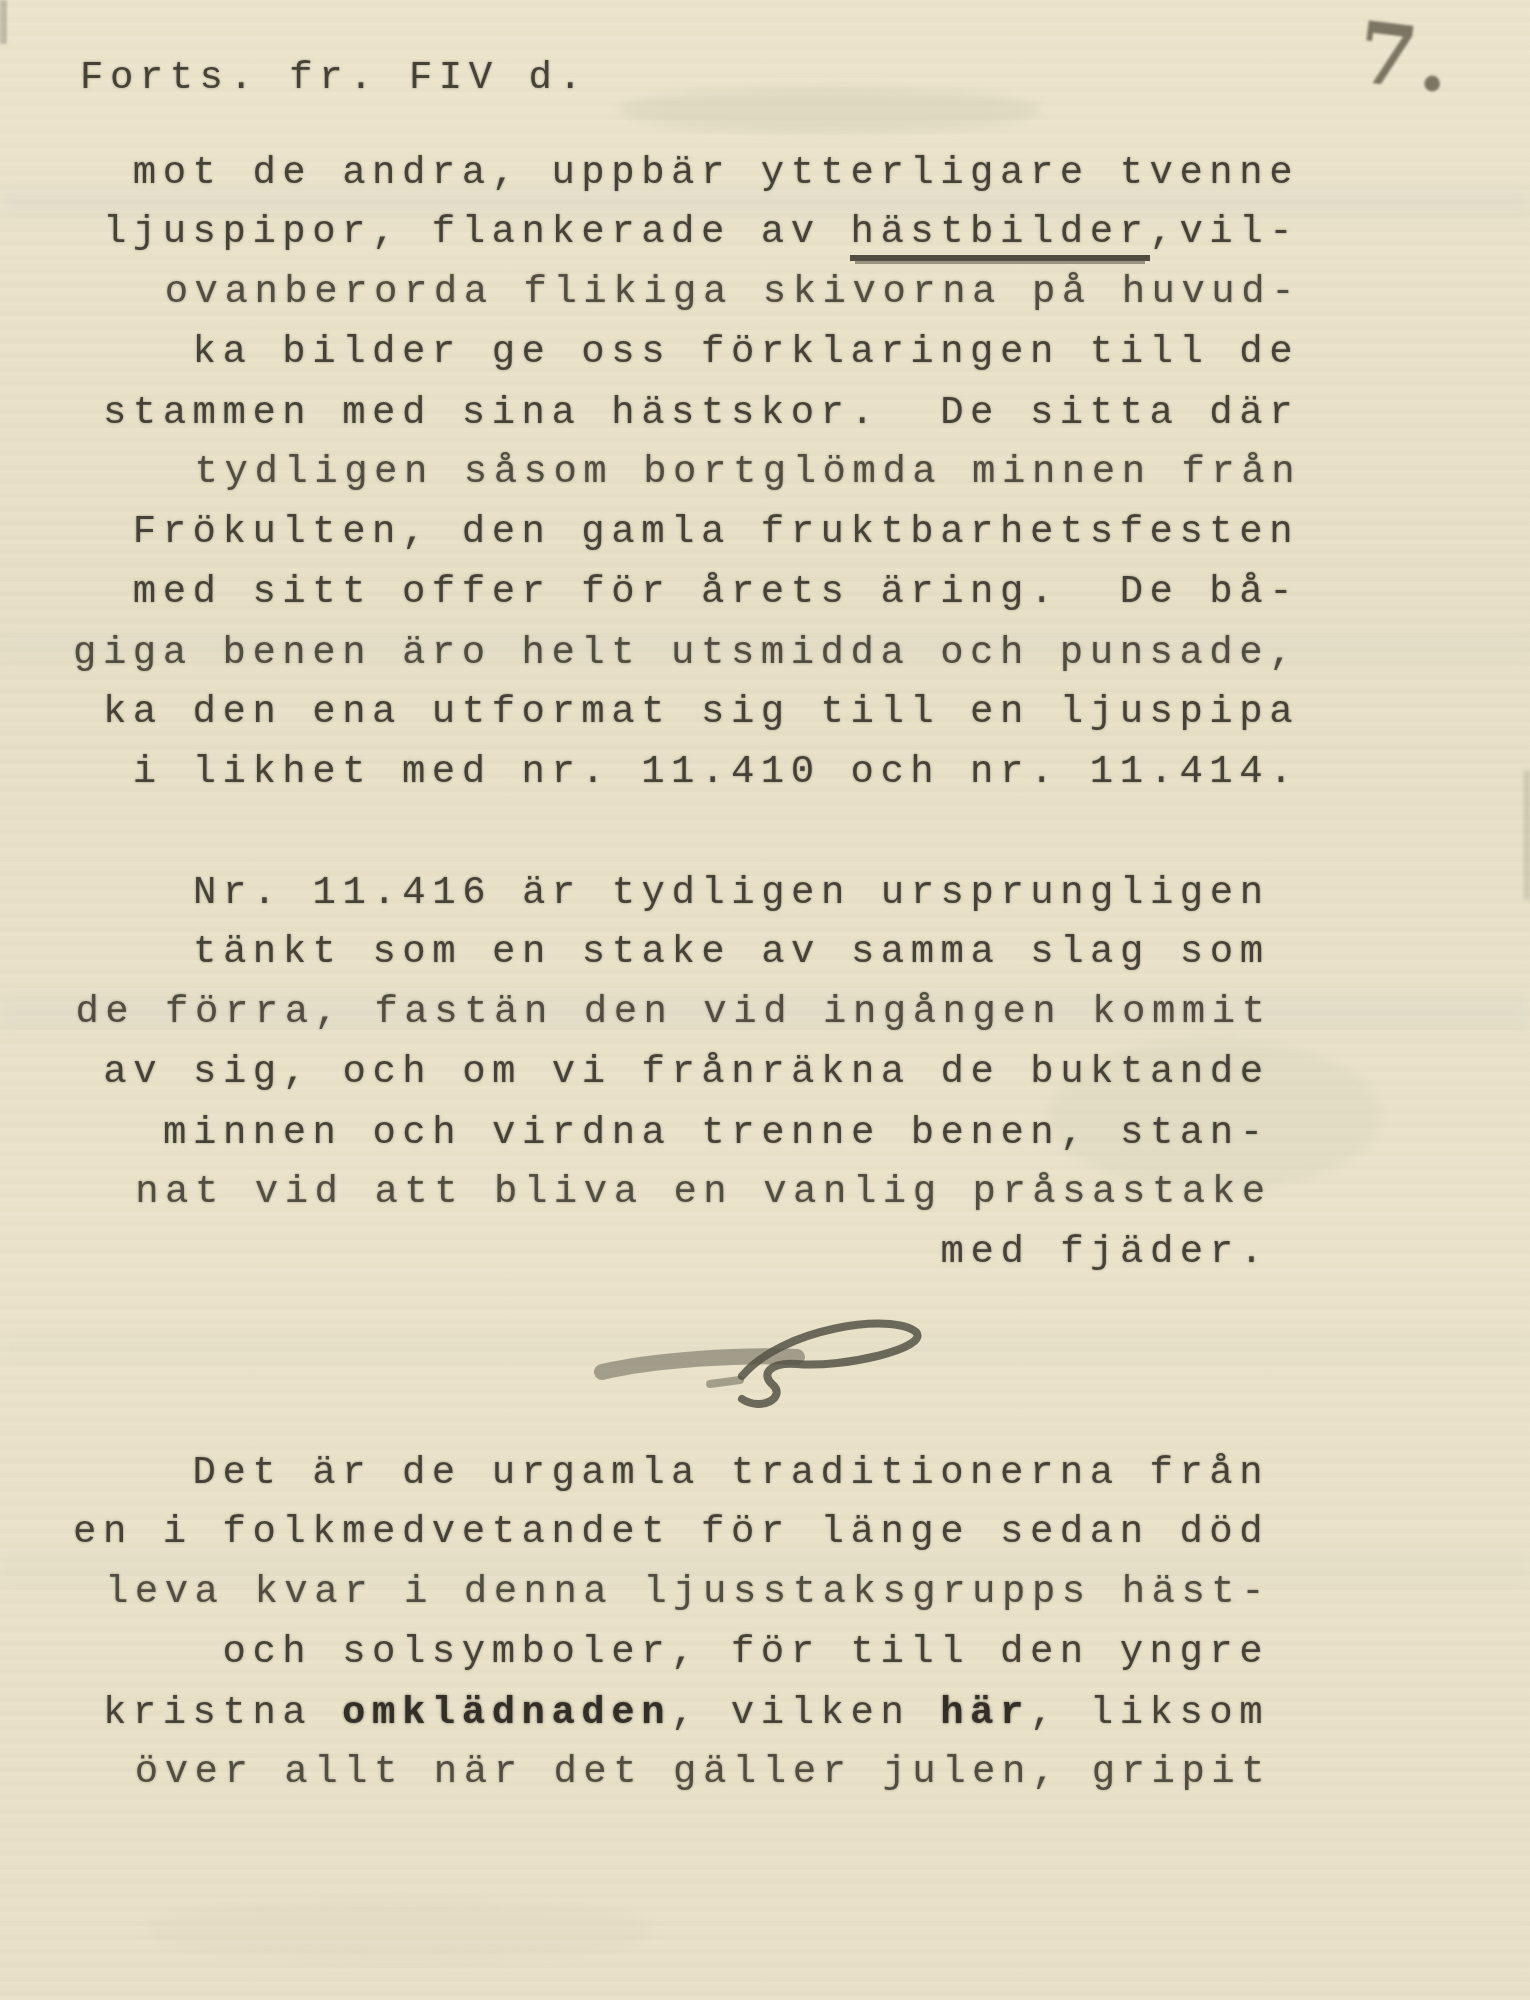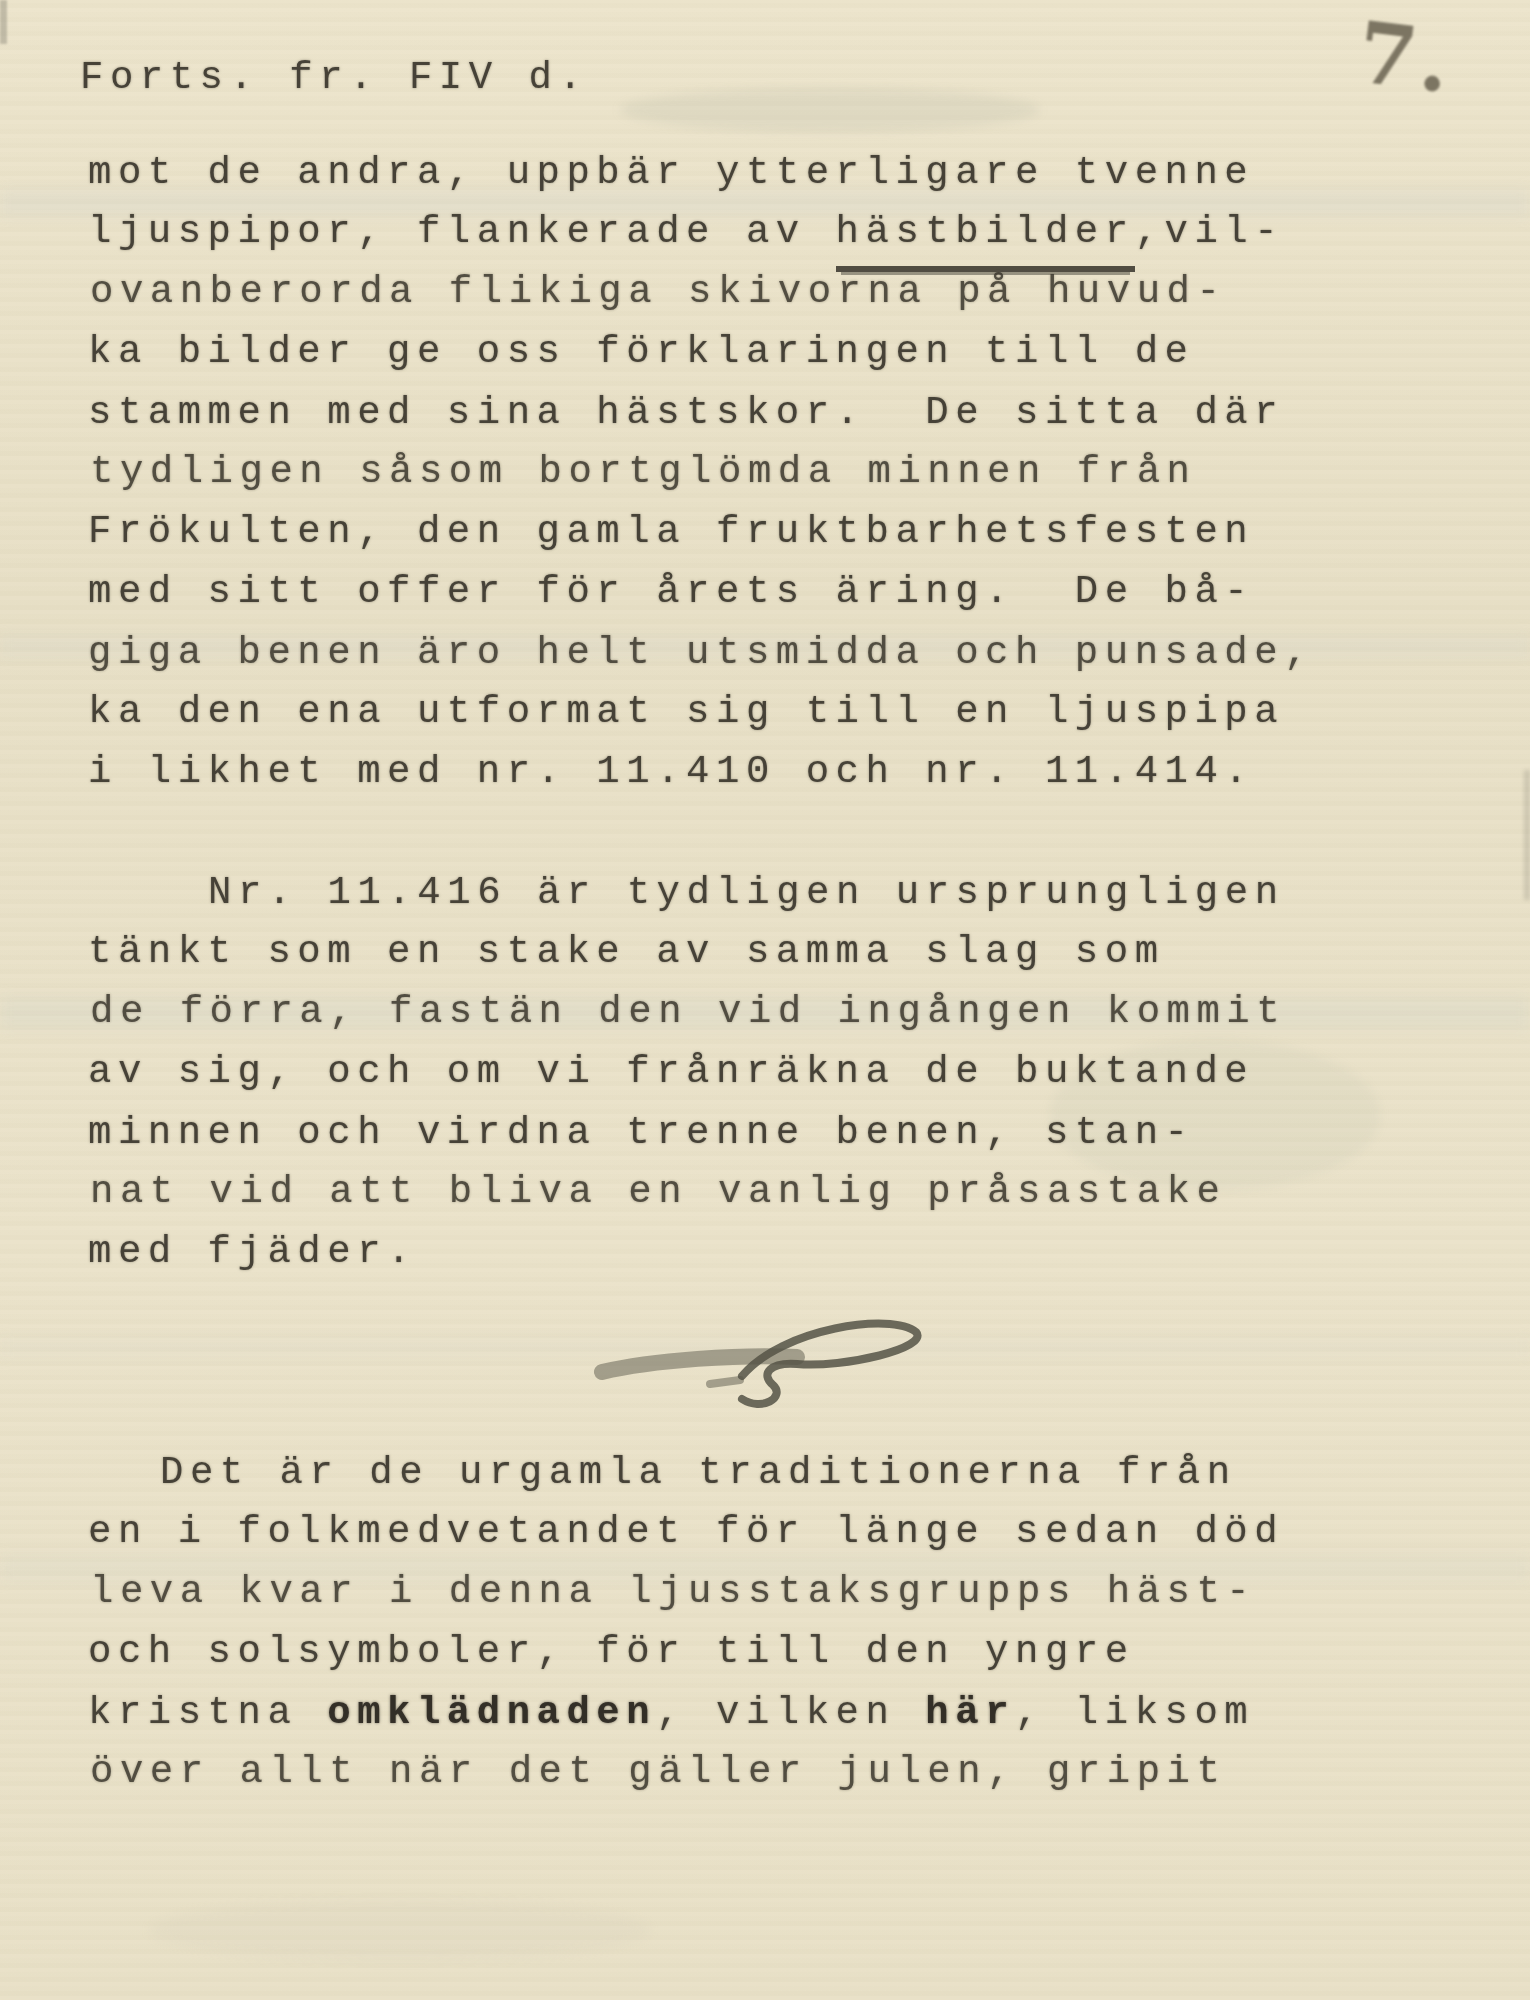--- a/index.html
+++ b/index.html
@@ -47,31 +47,31 @@
   .header-line{position:absolute;left:80px;top:48px;}
   .page-number{
     position:absolute;left:1358px;top:8px;
     font-family:"DejaVu Serif","Liberation Serif",serif;
     font-size:84px;font-weight:bold;
     color:rgba(104,97,80,0.85);
     transform:rotate(7deg);
     filter:blur(0.8px);
     letter-spacing:4px;
   }
-  .para{position:absolute;left:88px;}
+  .para{position:absolute;left:73px;text-align:right;}
   .para1{top:142px;}
   .para2{top:862px;}
   .para3{top:1442px;}
   .indent2{padding-left:120px;}
   .indent3{padding-left:72px;}
 
   .und{
     border-bottom:6px solid rgba(54,50,42,0.85);
     box-shadow:0 8px 0 -5px rgba(54,50,42,0.45);
-    padding-bottom:12px;
+    padding-bottom:1px;
   }
   .heavy{
     font-weight:bold;
     color:rgba(48,44,36,0.96);
     text-shadow:0 0 3px rgba(60,55,45,0.7);
     font-family:Liberation Mono, monospace;
   }
   .separator{position:absolute;left:592px;top:1312px;pointer-events:none;filter:blur(0.6px);}
 </style>
 </head>

